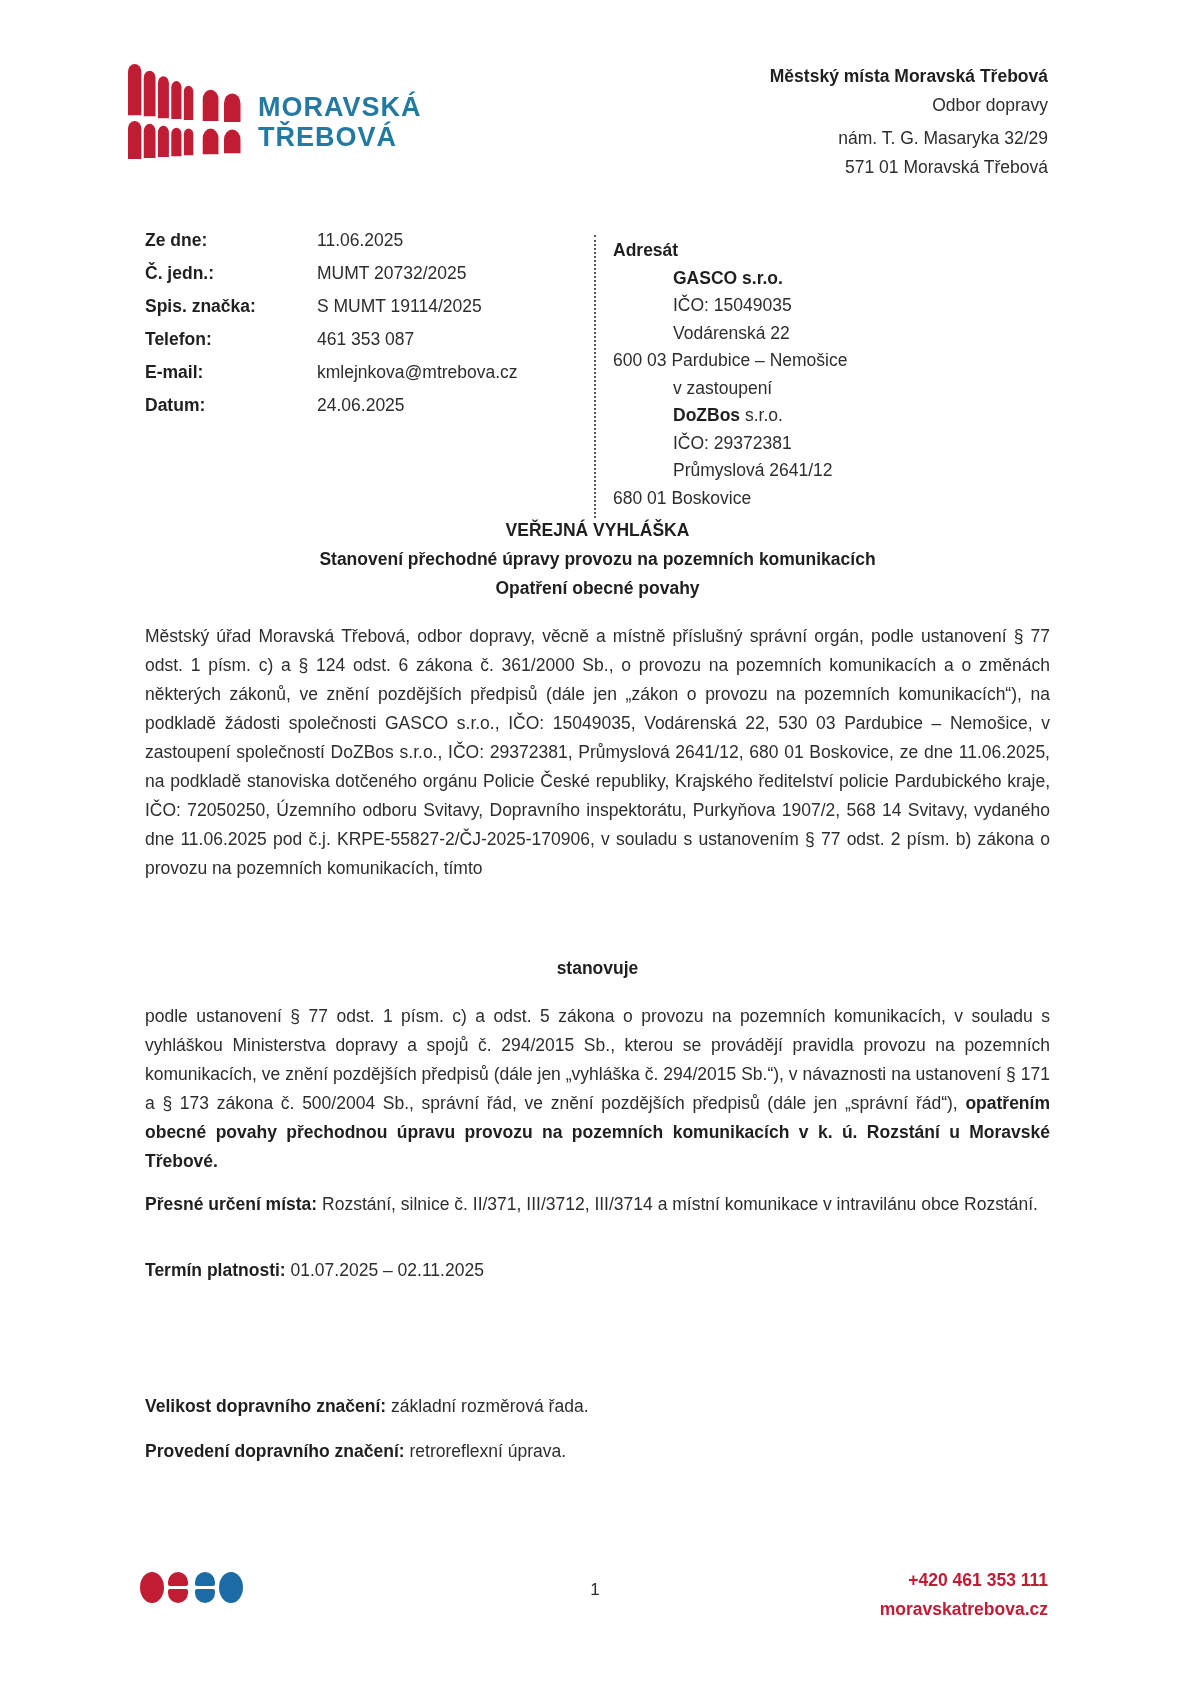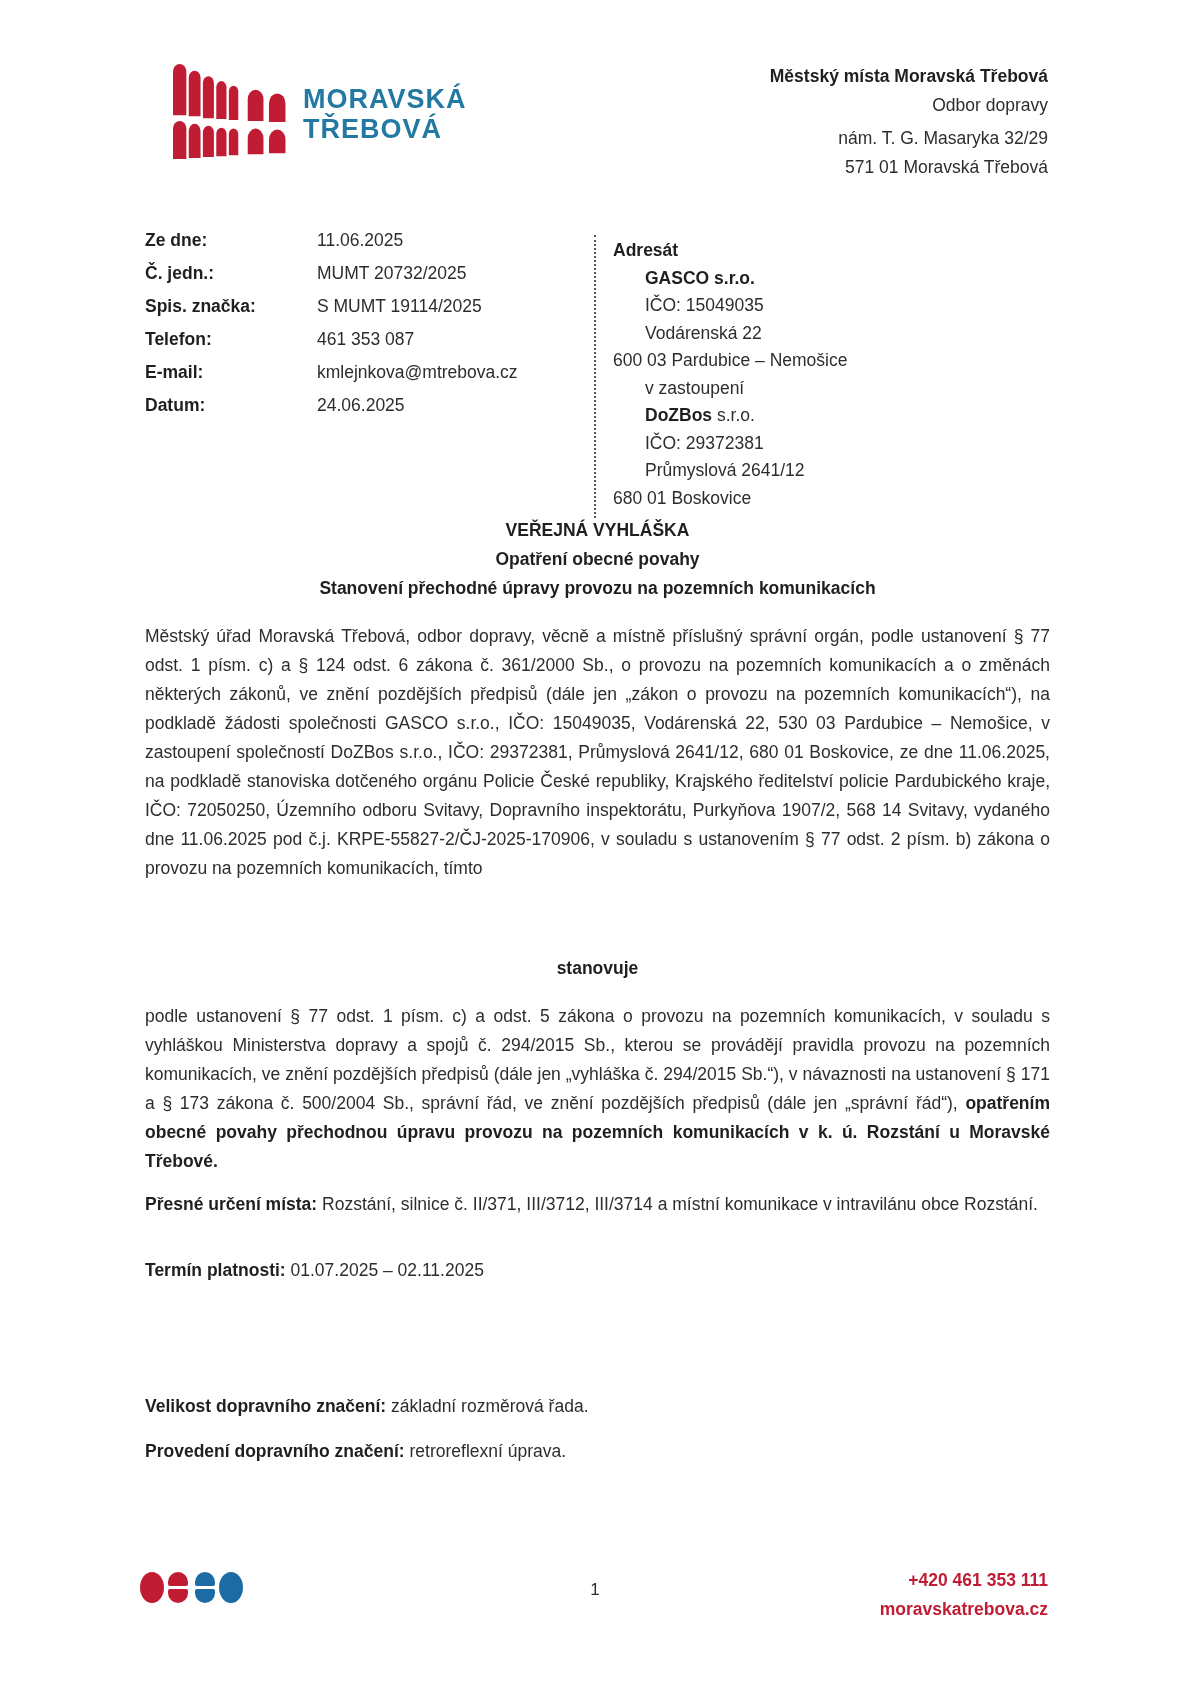--- a/index.html
+++ b/index.html
@@ -13,34 +13,34 @@
     position:relative;
     width:1190px;height:1683px;
     background:#fff;
     font-family:"Liberation Sans",sans-serif;
     color:var(--text,#2d2d2d);
     font-size:17.5px;
     overflow:hidden;
   }
   b,.b{font-weight:bold;color:#1f1f1f;}
   
-  .brand{position:absolute;left:128px;top:64px;display:flex;align-items:flex-start;margin-left:45px;}
+  .brand{position:absolute;left:128px;top:64px;display:flex;align-items:center;}
   .brand svg{display:block;}
   .brand-text{margin-left:12px;padding-top:20px;color:var(--accent_teal,#2379a1);
     font-weight:bold;font-size:27px;line-height:30px;letter-spacing:1px;}
   .head-right{position:absolute;top:62px;right:142px;text-align:right;line-height:29px;}
   .head-right .addr{margin-top:4px;}
   
   .ref{position:absolute;left:145px;top:230px;}
   .ref-row{display:flex;height:33px;align-items:baseline;}
   .ref-row .lbl{width:172px;font-weight:bold;color:#1f1f1f;}
   
   .addr-divider{position:absolute;left:594px;top:235px;height:283px;border-left:2px dotted #555;}
   .addressee{position:absolute;left:613px;top:237px;line-height:27.5px;}
-  .addressee .ind{margin-left:32px;}
+  .addressee .ind{margin-left:60px;}
   
   .doc-title{position:absolute;left:145px;top:516px;width:905px;text-align:center;
     font-weight:bold;color:#1f1f1f;line-height:29px;}
   .par{position:absolute;left:145px;width:905px;line-height:29px;text-align:justify;}
   .par1{top:622px;}
   .stanovuje{position:absolute;left:145px;top:958px;width:905px;text-align:center;
     font-weight:bold;color:#1f1f1f;}
   .par2{top:1002px;}
   .sect{position:absolute;left:145px;width:905px;line-height:29px;text-align:justify;}
   .sect-place{top:1190px;}
@@ -137,22 +137,22 @@
     <div>600 03 Pardubice – Nemošice</div>
     <div class="ind">v zastoupení</div>
     <div class="ind"><b>DoZBos</b> <span>s.r.o.</span></div>
     <div class="ind">IČO: 29372381</div>
     <div class="ind">Průmyslová 2641/12</div>
     <div>680 01 Boskovice</div>
   </div>
 
   <div class="doc-title">
     <div>VEŘEJNÁ VYHLÁŠKA</div>
+    <div>Stanovení přechodné úpravy provozu na pozemních komunikacích</div>
     <div>Opatření obecné povahy</div>
-    <div>Stanovení přechodné úpravy provozu na pozemních komunikacích</div>
   </div>
 
   <div class="par par1">Městský úřad Moravská Třebová, odbor dopravy, věcně a místně příslušný správní orgán, podle ustanovení § 77 odst. 1 písm. c) a § 124 odst. 6 zákona č. 361/2000 Sb., o provozu na pozemních komunikacích a o změnách některých zákonů, ve znění pozdějších předpisů (dále jen „zákon o provozu na pozemních komunikacích“), na podkladě žádosti společnosti GASCO s.r.o., IČO: 15049035, Vodárenská 22, 530 03 Pardubice – Nemošice, v zastoupení společností DoZBos s.r.o., IČO: 29372381, Průmyslová 2641/12, 680 01 Boskovice, ze dne 11.06.2025, na podkladě stanoviska dotčeného orgánu Policie České republiky, Krajského ředitelství policie Pardubického kraje, IČO: 72050250, Územního odboru Svitavy, Dopravního inspektorátu, Purkyňova 1907/2, 568 14 Svitavy, vydaného dne 11.06.2025 pod č.j. KRPE-55827-2/ČJ-2025-170906, v souladu s ustanovením § 77 odst. 2 písm. b) zákona o provozu na pozemních komunikacích, tímto</div>
 
   <div class="stanovuje">stanovuje</div>
 
   <div class="par par2"><span>podle ustanovení § 77 odst. 1 písm. c) a odst. 5 zákona o provozu na pozemních komunikacích, v souladu s vyhláškou Ministerstva dopravy a spojů č. 294/2015 Sb., kterou se provádějí pravidla provozu na pozemních komunikacích, ve znění pozdějších předpisů (dále jen „vyhláška č. 294/2015 Sb.“), v návaznosti na ustanovení § 171 a § 173 zákona č. 500/2004 Sb., správní řád, ve znění pozdějších předpisů (dále jen „správní řád“), </span><b>opatřením obecné povahy přechodnou úpravu provozu na pozemních komunikacích v k. ú. Rozstání u Moravské Třebové.</b></div>
 
   <div class="sect sect-place">
     <b>Přesné určení místa:</b>

